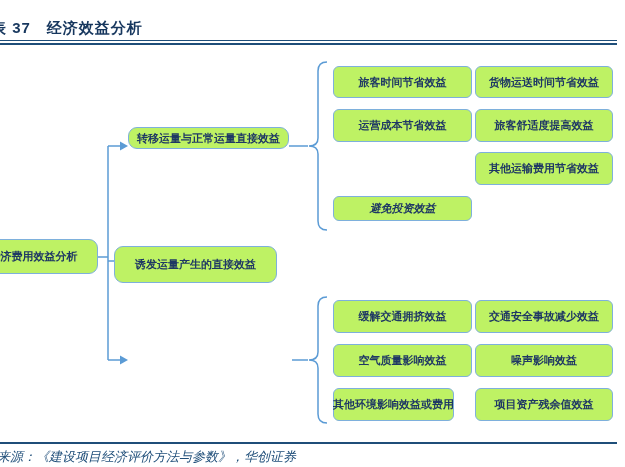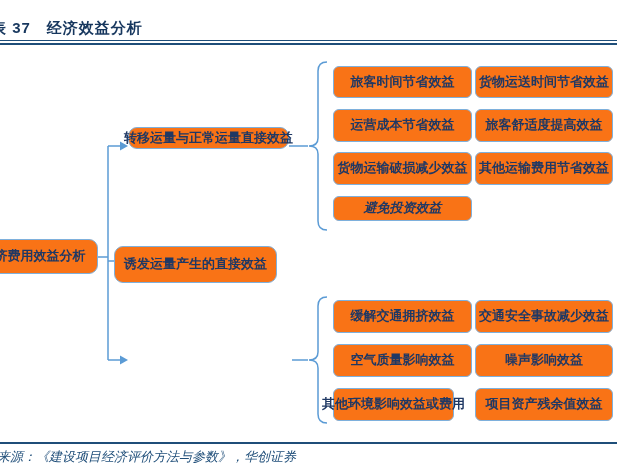--- a/index.html
+++ b/index.html
@@ -17,22 +17,22 @@
   }
   .footer-rule{
     position:absolute;left:0;top:442px;width:617px;height:0;
     border-top:2px solid #1F4E79;
   }
   .fig-source{
     position:absolute;left:-29px;top:448px;font-size:13px;font-style:italic;
     color:#1F4E79;font-family:"Liberation Serif","DejaVu Serif",serif;white-space:nowrap;
   }
   .node{
-    position:absolute;background:#f97316;border:1px solid #7EB0DC;border-radius:6px;
-    color:#1F3864;font-weight:bold;font-size:13px;line-height:1.1;
+    position:absolute;background:#bef264;border:1px solid #7EB0DC;border-radius:6px;
+    color:#1F3864;font-weight:bold;font-size:11px;line-height:1.1;
     display:flex;align-items:center;justify-content:center;
     box-sizing:border-box;padding:2px;white-space:nowrap;
   }
   .node.branch{border-radius:9px;}
   svg.connectors{position:absolute;left:0;top:0;pointer-events:none;}
   svg.connectors path, svg.connectors line{stroke:#5B9BD5;stroke-width:1.5;fill:none;}
   svg.connectors polygon{fill:#5B9BD5;stroke:none;}
 </style>
 </head>
 <body>
@@ -64,21 +64,20 @@
 
   <div class="node branch" style="left:-31px;top:239px;width:129px;height:35px;">经济费用效益分析</div>
 
   <div class="node branch" style="left:128px;top:127px;width:161px;height:22px;">转移运量与正常运量直接效益</div>
   <div class="node branch" style="left:114px;top:246px;width:163px;height:37px;">诱发运量产生的直接效益</div>
 
   <div class="node" style="left:333px;top:66px;width:139px;height:32px;">旅客时间节省效益</div>
   <div class="node" style="left:475px;top:66px;width:138px;height:32px;">货物运送时间节省效益</div>
   <div class="node" style="left:333px;top:109px;width:139px;height:33px;">运营成本节省效益</div>
   <div class="node" style="left:475px;top:109px;width:138px;height:33px;">旅客舒适度提高效益</div>
-  <div class="node" style="left:333px;top:152px;width:139px;height:33px;">货物运输破损减少效益</div>
   <div class="node" style="left:475px;top:152px;width:138px;height:33px;">其他运输费用节省效益</div>
   <div class="node" style="left:333px;top:196px;width:139px;height:25px;font-style:italic;">避免投资效益</div>
 
   <div class="node" style="left:333px;top:300px;width:139px;height:33px;">缓解交通拥挤效益</div>
   <div class="node" style="left:475px;top:300px;width:138px;height:33px;">交通安全事故减少效益</div>
   <div class="node" style="left:333px;top:344px;width:139px;height:33px;">空气质量影响效益</div>
   <div class="node" style="left:475px;top:344px;width:138px;height:33px;">噪声影响效益</div>
   <div class="node" style="left:333px;top:388px;width:121px;height:33px;">其他环境影响效益或费用</div>
   <div class="node" style="left:475px;top:388px;width:138px;height:33px;">项目资产残余值效益</div>
 

